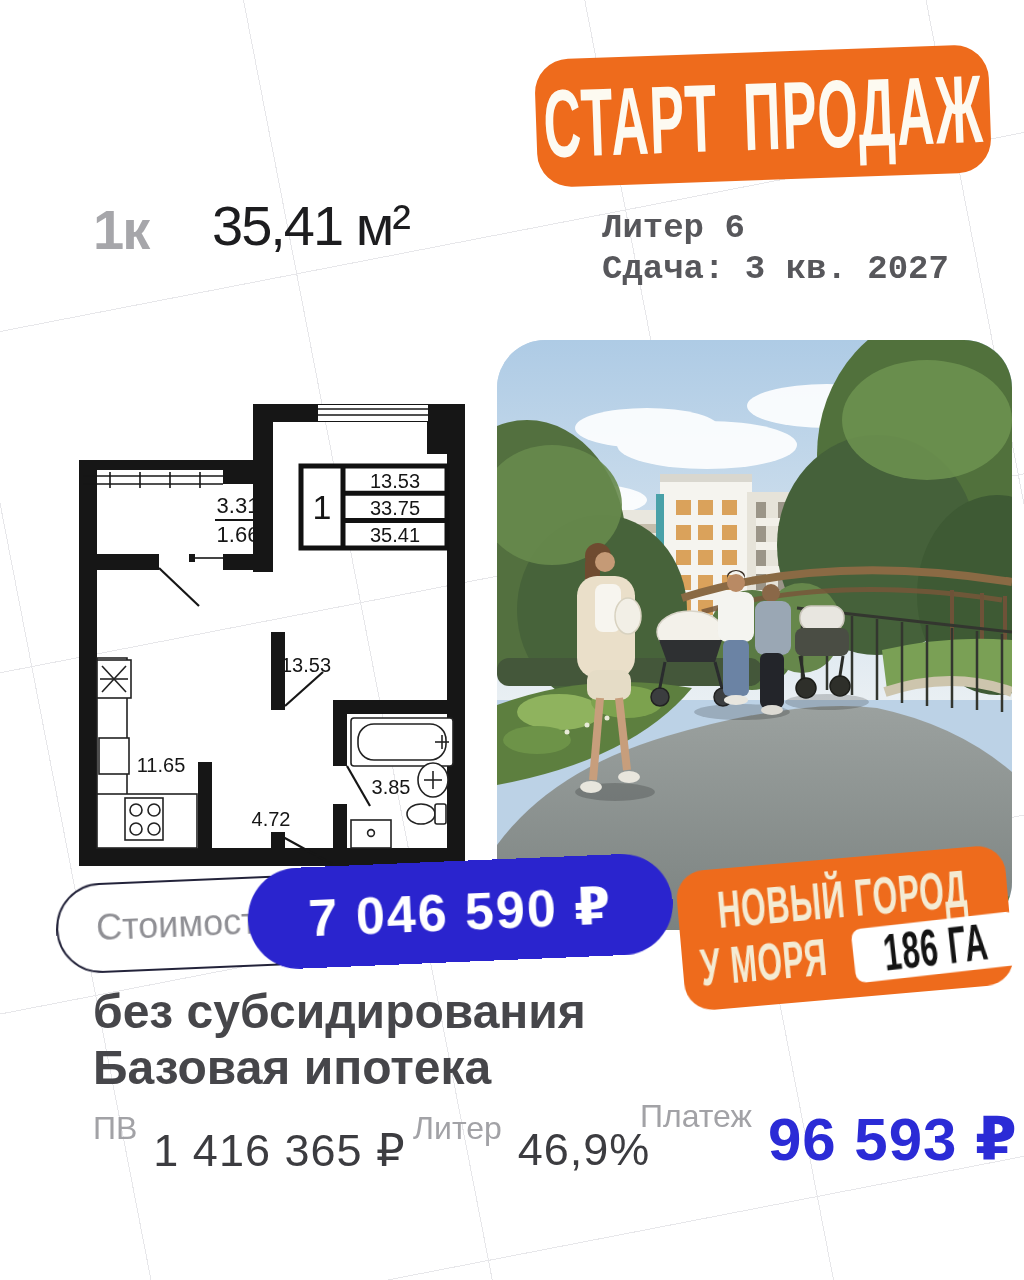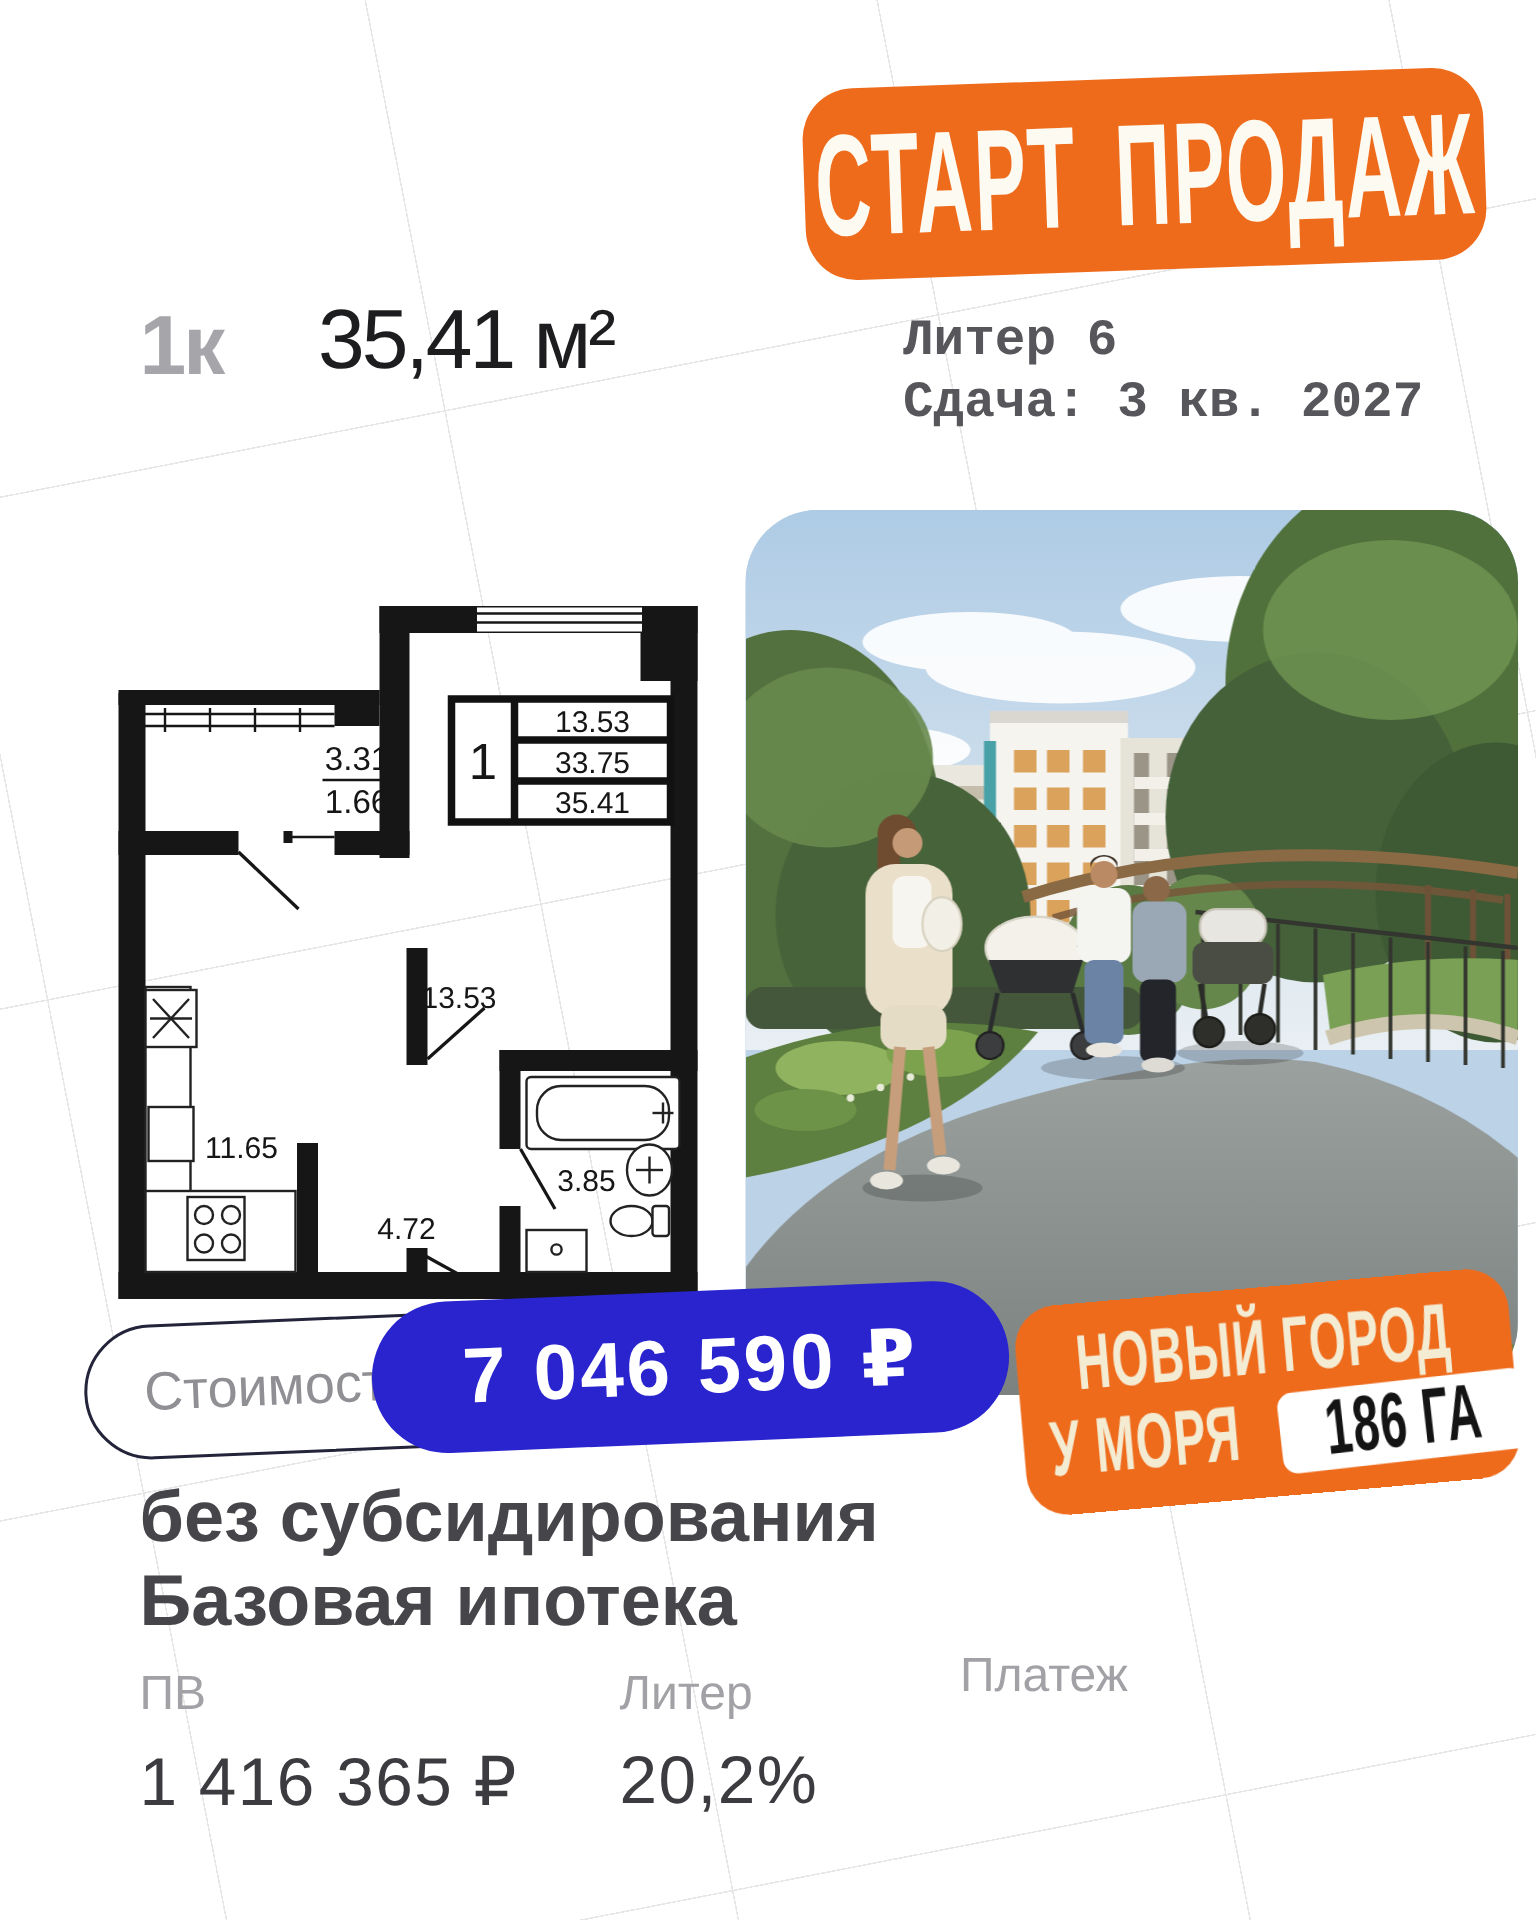--- a/index.html
+++ b/index.html
@@ -56,21 +56,21 @@
   }
   .project-badge .cond{font-size:44px;color:#f4ebd3;letter-spacing:1px;transform:scaleX(.72) scaleY(1.18);}
   .pb-line2{display:flex;align-items:center;gap:2px;}
   .area-chip{
     display:inline-block;background:#ffffff;border-radius:10px;padding:2px 10px;transform:rotate(-1.5deg);
   }
   .area-chip .cond{color:#141414;font-size:44px;letter-spacing:1px;transform:scaleX(.72) scaleY(1.18);}
   
   .mortgage-title{left:93px;top:984px;font-size:48px;font-weight:700;color:#46464a;line-height:1.16;}
   .mortgage-title span{display:block;}
-  .stat{display:flex;flex-direction:column;}
+  .stat{display:flex;flex-direction:row;gap:16px;}
   .stat-label{font-size:32px;font-weight:500;color:#a2a2a6;}
   .stat-value{font-size:45px;font-weight:500;color:#3c3c40;margin-top:14px;letter-spacing:1px;white-space:nowrap;}
   .stat-pv{left:93px;top:1110px;}
   .stat-rate{left:413px;top:1110px;}
   .stat-payment{left:640px;top:1098px;text-align:center;}
   .stat-payment .stat-value{font-size:60px;font-weight:800;color:#2B2BD6;margin-top:6px;}
 </style>
 </head>
 <body>
 
@@ -377,19 +377,20 @@
     <span>без субсидирования</span>
     <span>Базовая ипотека</span>
   </div>
 
   <div class="abs stat stat-pv">
     <span class="stat-label">ПВ</span>
     <span class="stat-value">1 416 365 ₽</span>
   </div>
   <div class="abs stat stat-rate">
     <span class="stat-label">Литер</span>
-    <span class="stat-value">20,2%</span>
+    <span class="stat-value">46,9%</span>
   </div>
   <div class="abs stat stat-payment">
     <span class="stat-label">Платеж</span>
+    <span class="stat-value">96 593 ₽</span>
   </div>
 
 </div>
 
 </body></html>

